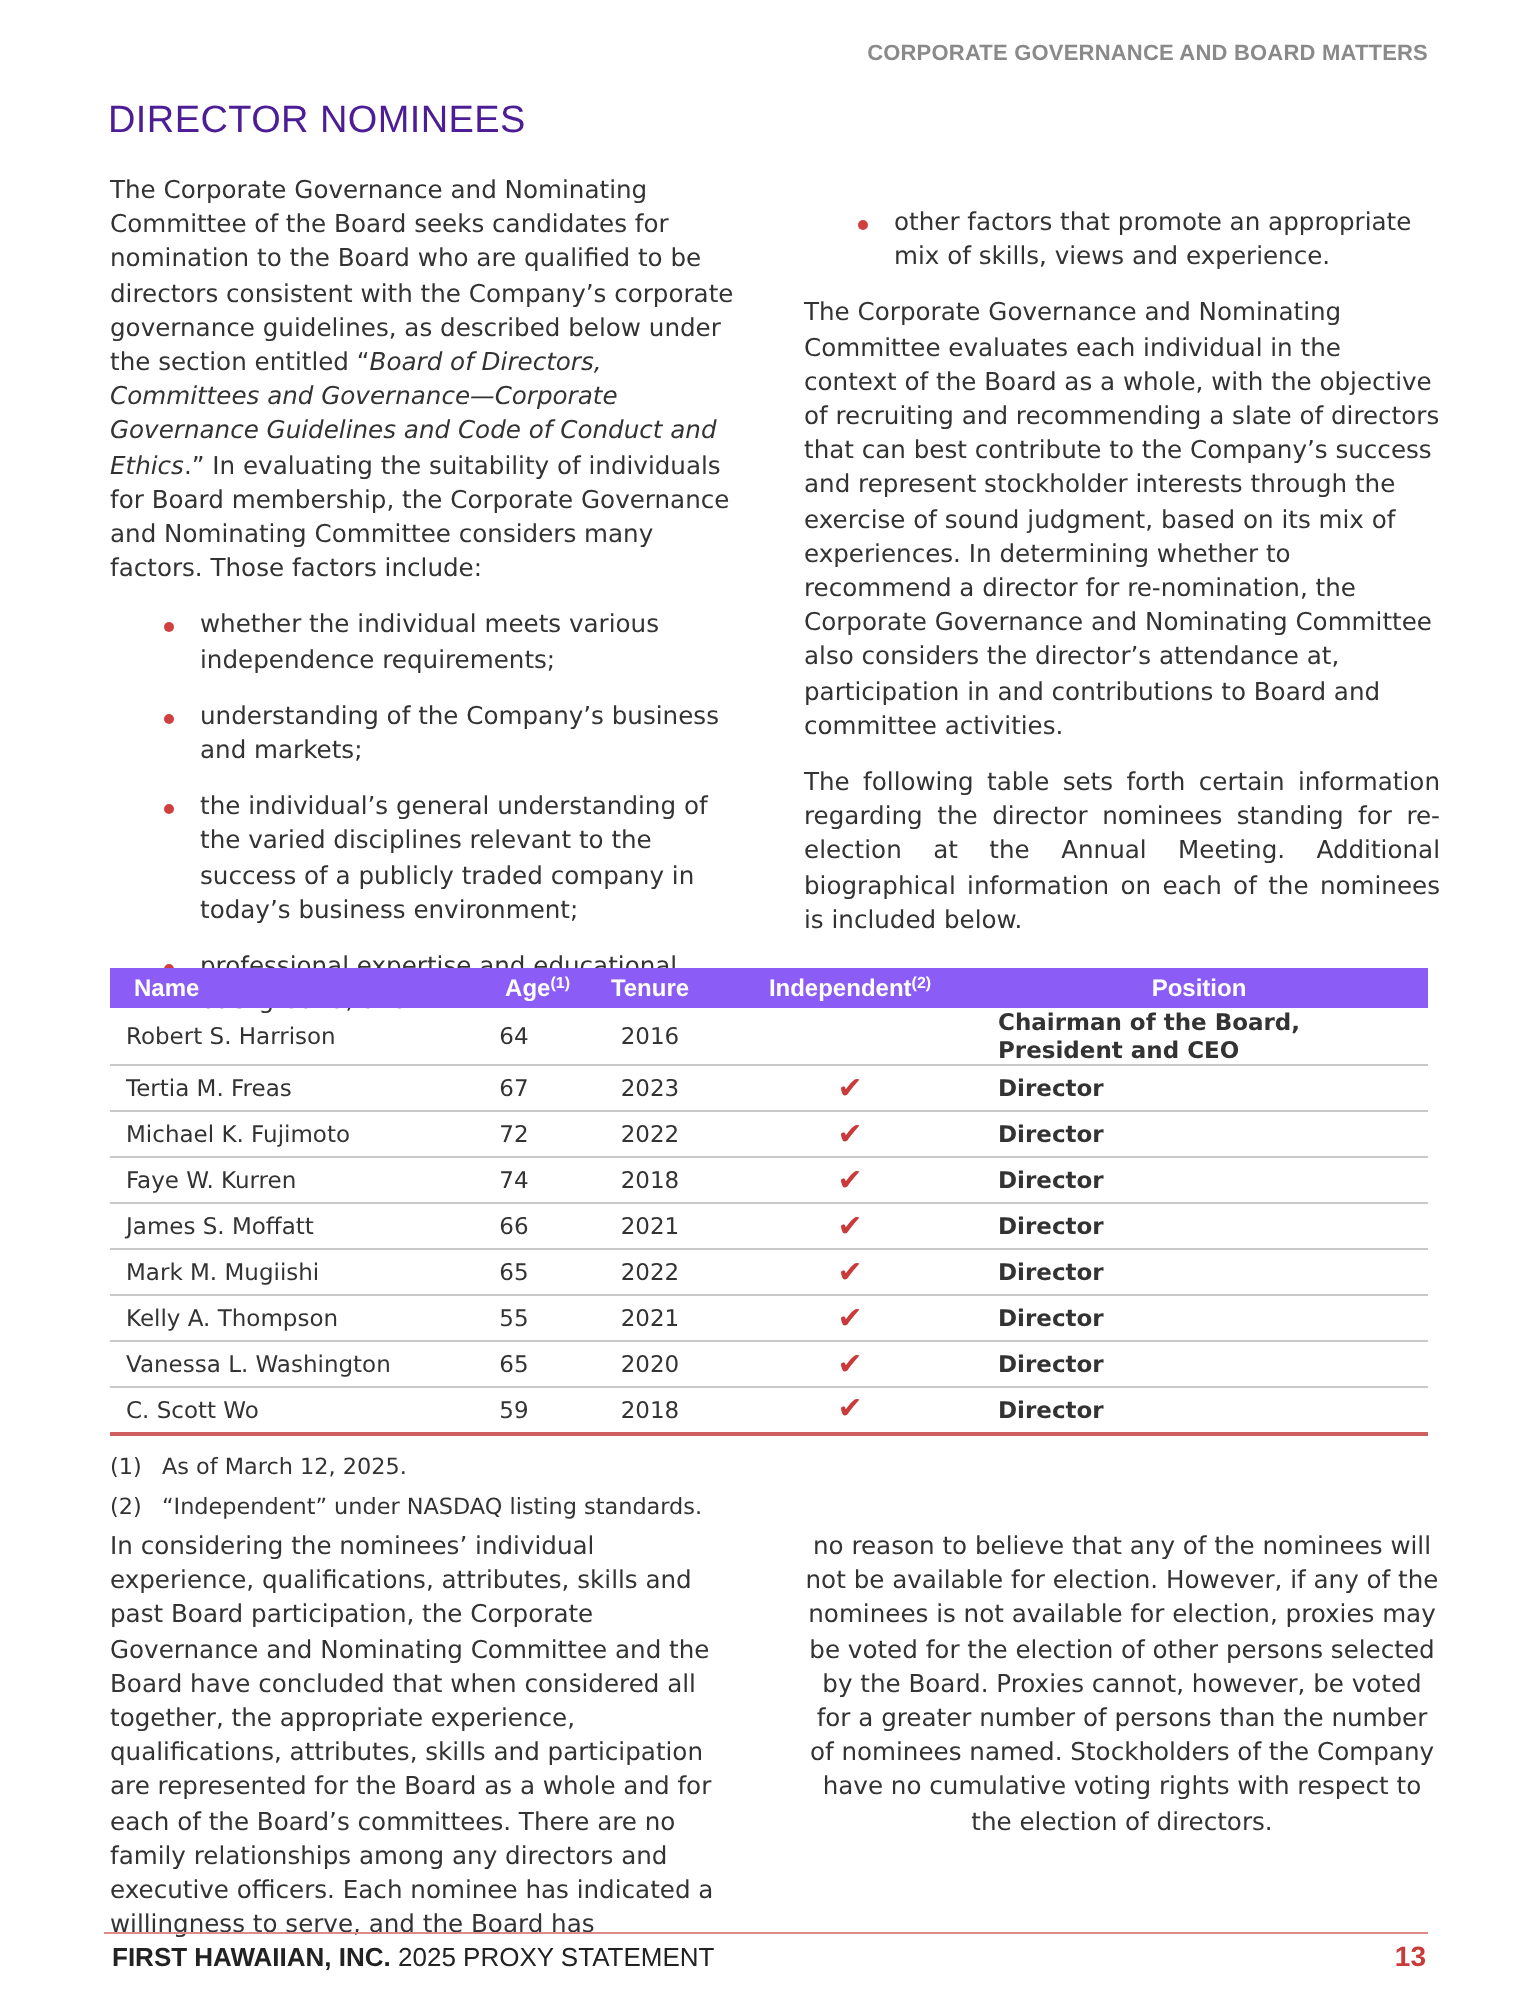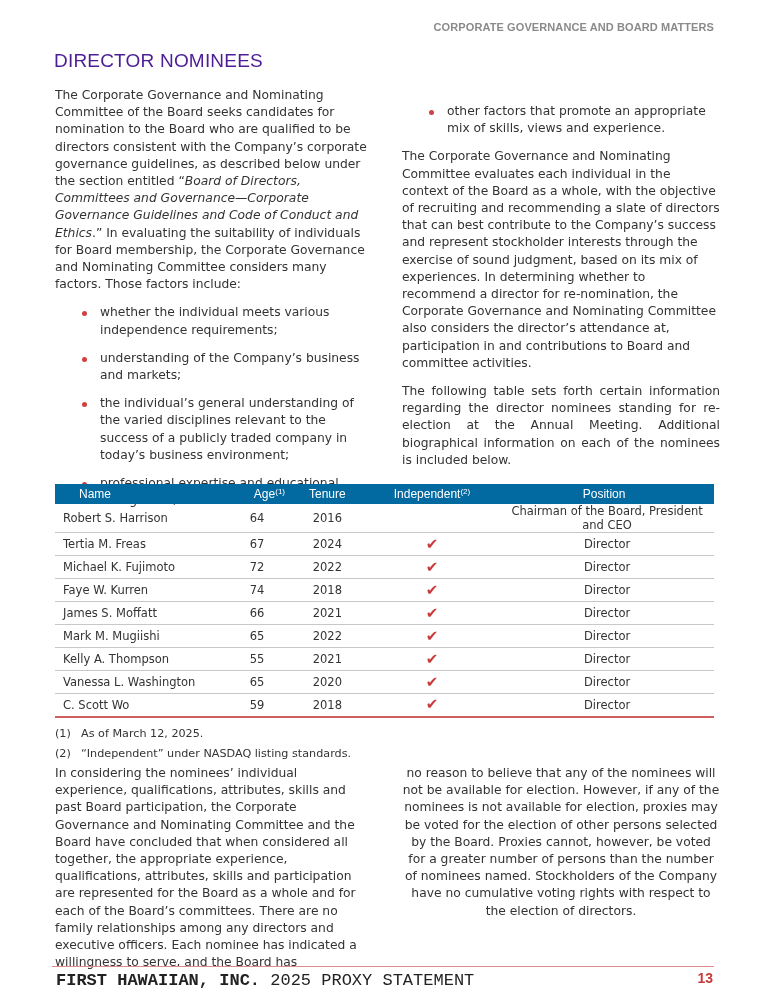--- a/index.html
+++ b/index.html
@@ -59,44 +59,44 @@
 
     table.nominees {
       position: absolute;
       top: 484px; left: 55px;
       width: 659px;
       border-collapse: collapse;
       font-size: 11.5px;
       color: #333333;
     }
     table.nominees thead th {
-      background: #0369a1;
+      background: #8b5cf6;
       color: #ffffff;
       font-family: "Liberation Sans", sans-serif;
-      font-weight: normal;
+      font-weight: bold;
       font-size: 12px;
       height: 20px;
-      padding: 0 24px;
+      padding: 0 12px;
       text-align: center;
     }
     table.nominees thead th.th-name { text-align: left; }
     table.nominees thead th sup { font-size: 8px; vertical-align: 4px; }
     table.nominees tbody td {
       height: 23px;
       padding: 0 8px;
       border-bottom: 1.5px solid #c8c8c8;
       vertical-align: middle;
     }
     table.nominees tbody tr:first-child td { height: 20px; margin-left: 36px; }
     table.nominees tbody tr:last-child td { border-bottom: 2px solid #d06060; }
     td.c-name { width: 160px; text-align: left; }
     td.c-age { width: 70px; text-align: center; padding-left: 22px !important; }
     td.c-tenure { width: 80px; text-align: center; }
     td.c-ind { width: 120px; text-align: center; }
-    td.c-pos { text-align: center; padding-left: 14px !important; }
+    td.c-pos { text-align: left; padding-left: 14px !important; font-weight: bold; }
     .check {
       display: inline-block;
       color: #c93a3a;
       font-size: 15px;
       font-weight: bold;
       line-height: 1;
     }
 
     .footnotes {
       position: absolute;
@@ -109,23 +109,23 @@
     .footnotes .fn-num { width: 26px; }
 
     .footer-rule {
       position: absolute;
       top: 966px; left: 52px; width: 662px;
       height: 1px; background: #e08a8a;
     }
     .footer-left {
       position: absolute;
       top: 971px; left: 56px;
-      font-size: 17px;
+      font-size: 13px;
       color: #222222;
-      font-family: Liberation Mono, monospace;
+      font-family: Liberation Sans, sans-serif;
     }
     .footer-left .brand { font-weight: bold; }
     .footer-page {
       position: absolute;
       top: 970px; right: 55px;
       font-family: "Liberation Sans", sans-serif;
       font-weight: bold;
       font-size: 14px;
       color: #c93a3a;
     }
@@ -168,21 +168,21 @@
     <tr>
       <td class="c-name">Robert S. Harrison</td>
       <td class="c-age">64</td>
       <td class="c-tenure">2016</td>
       <td class="c-ind"><span class="check"></span></td>
       <td class="c-pos">Chairman of the Board, President and CEO</td>
     </tr>
     <tr>
       <td class="c-name">Tertia M. Freas</td>
       <td class="c-age">67</td>
-      <td class="c-tenure">2024</td>
+      <td class="c-tenure">2023</td>
       <td class="c-ind"><span class="check">✔</span></td>
       <td class="c-pos">Director</td>
     </tr>
     <tr>
       <td class="c-name">Michael K. Fujimoto</td>
       <td class="c-age">72</td>
       <td class="c-tenure">2022</td>
       <td class="c-ind"><span class="check">✔</span></td>
       <td class="c-pos">Director</td>
     </tr>

